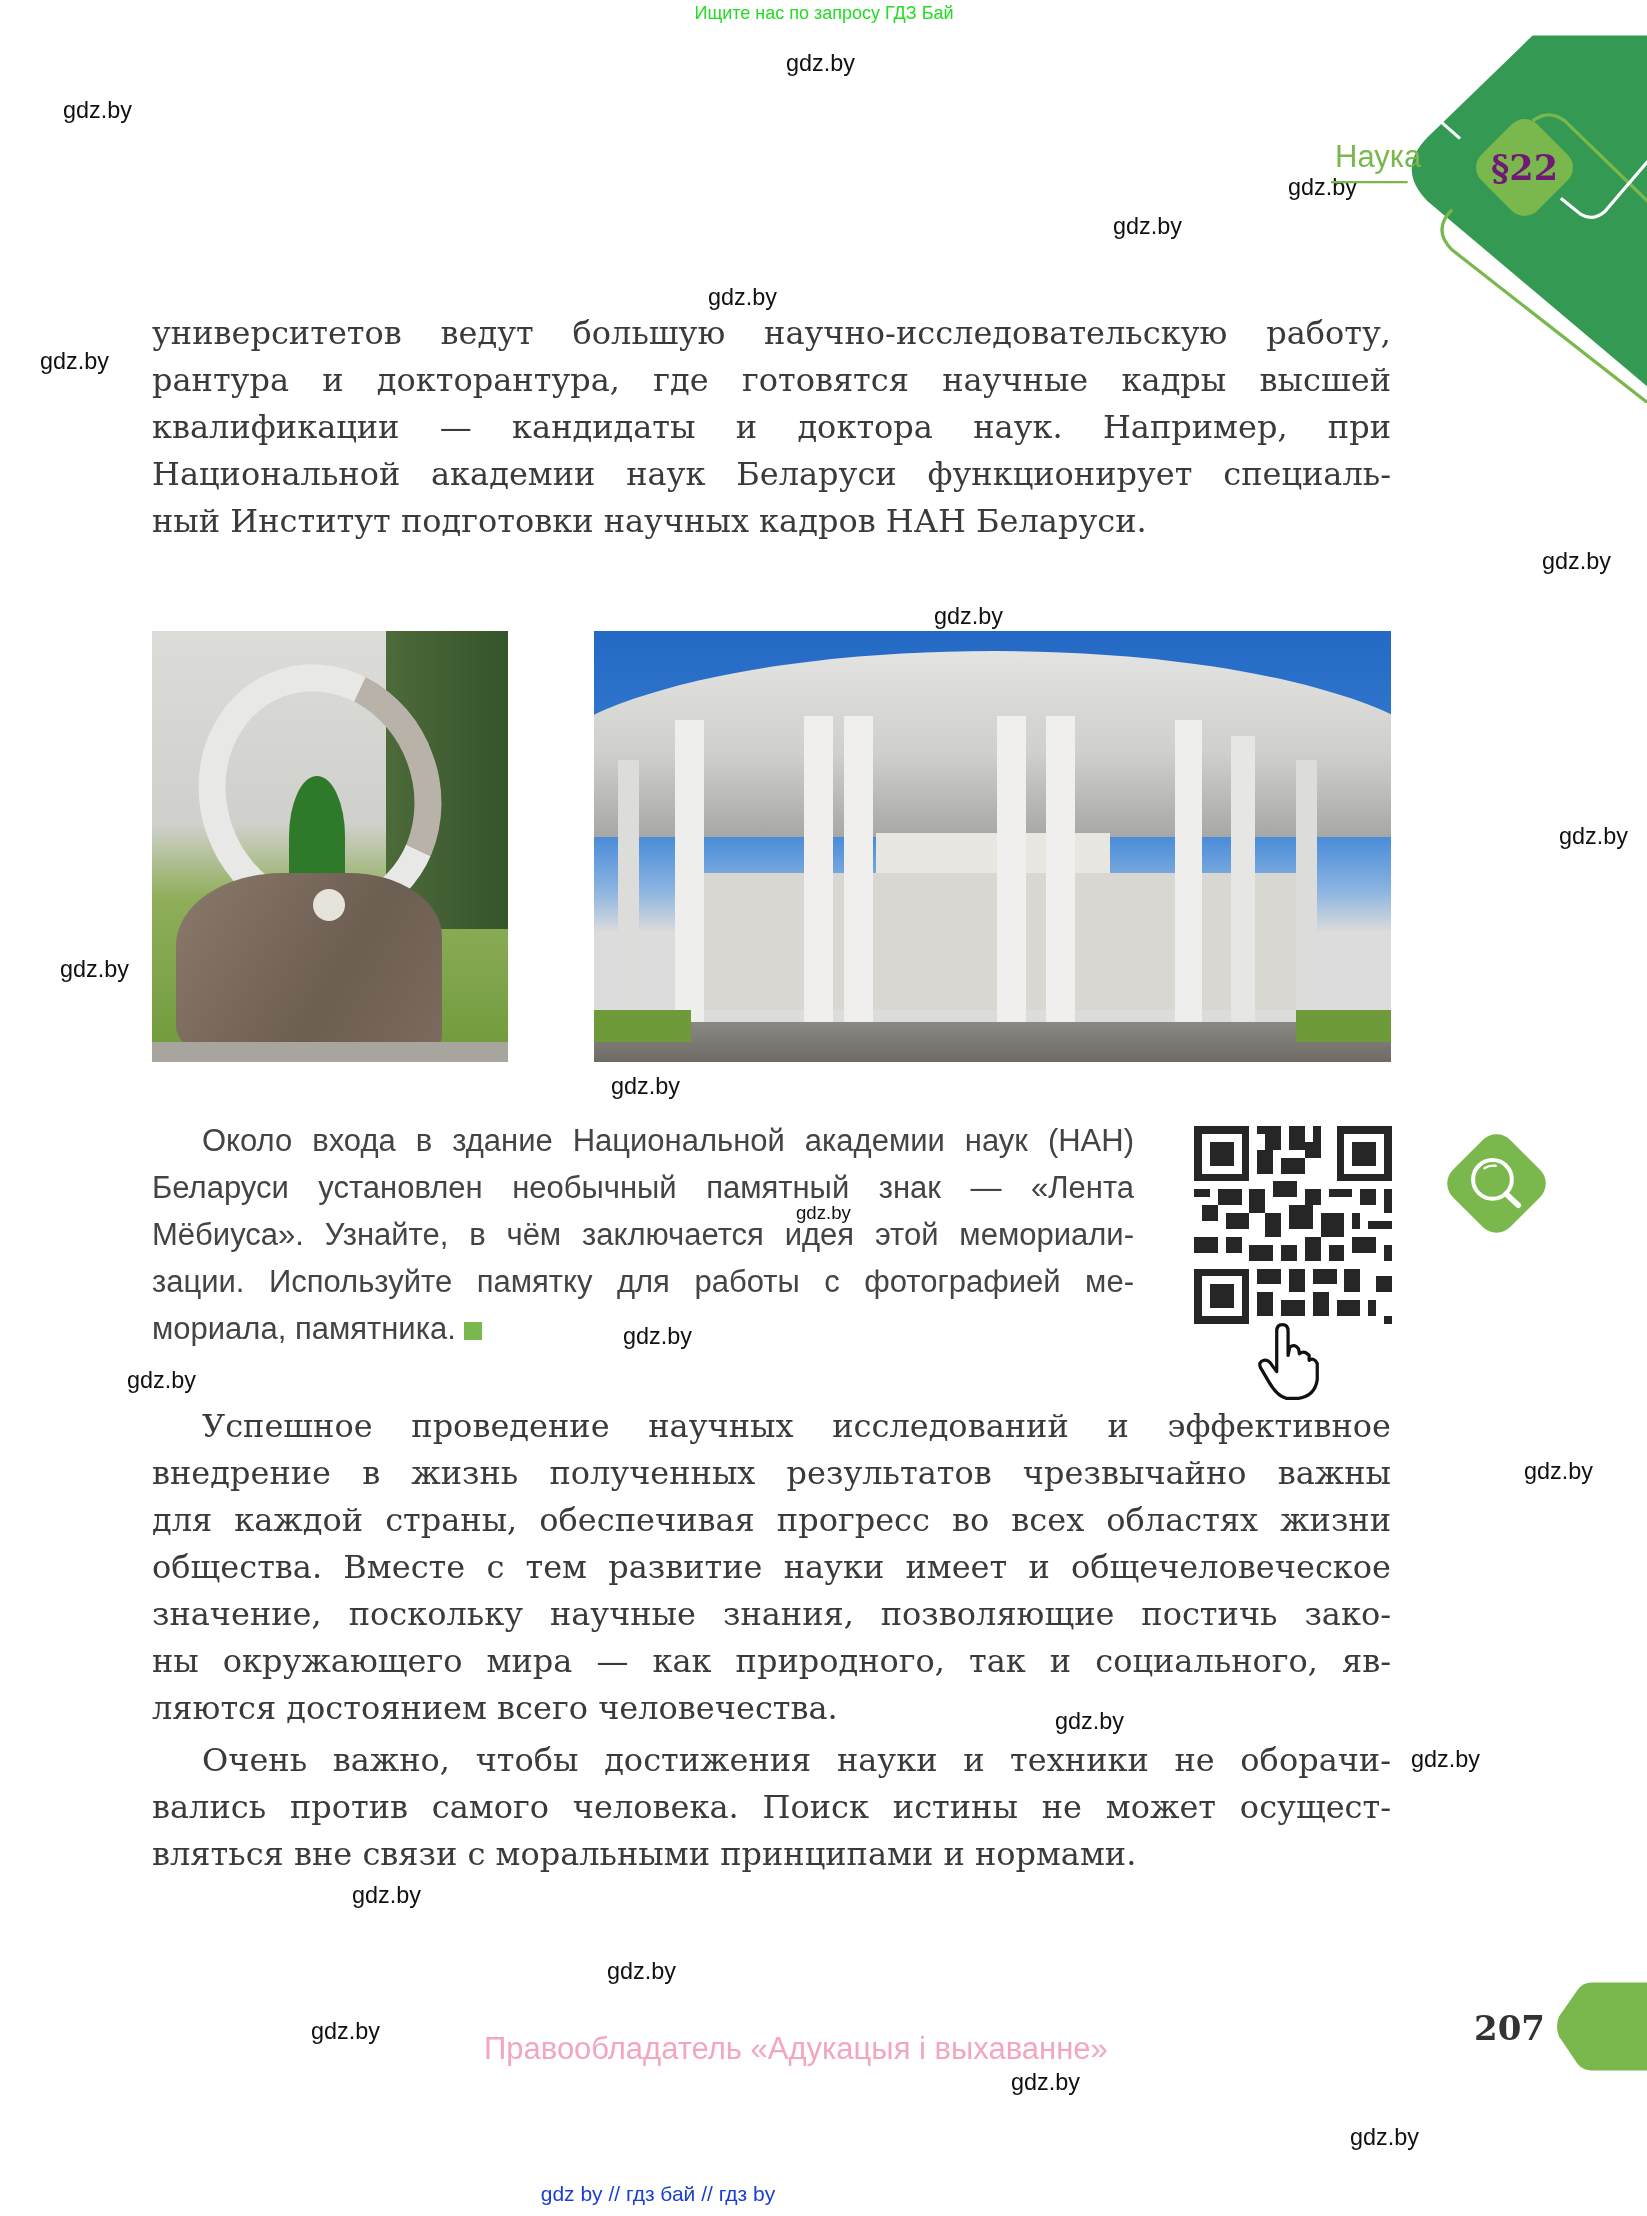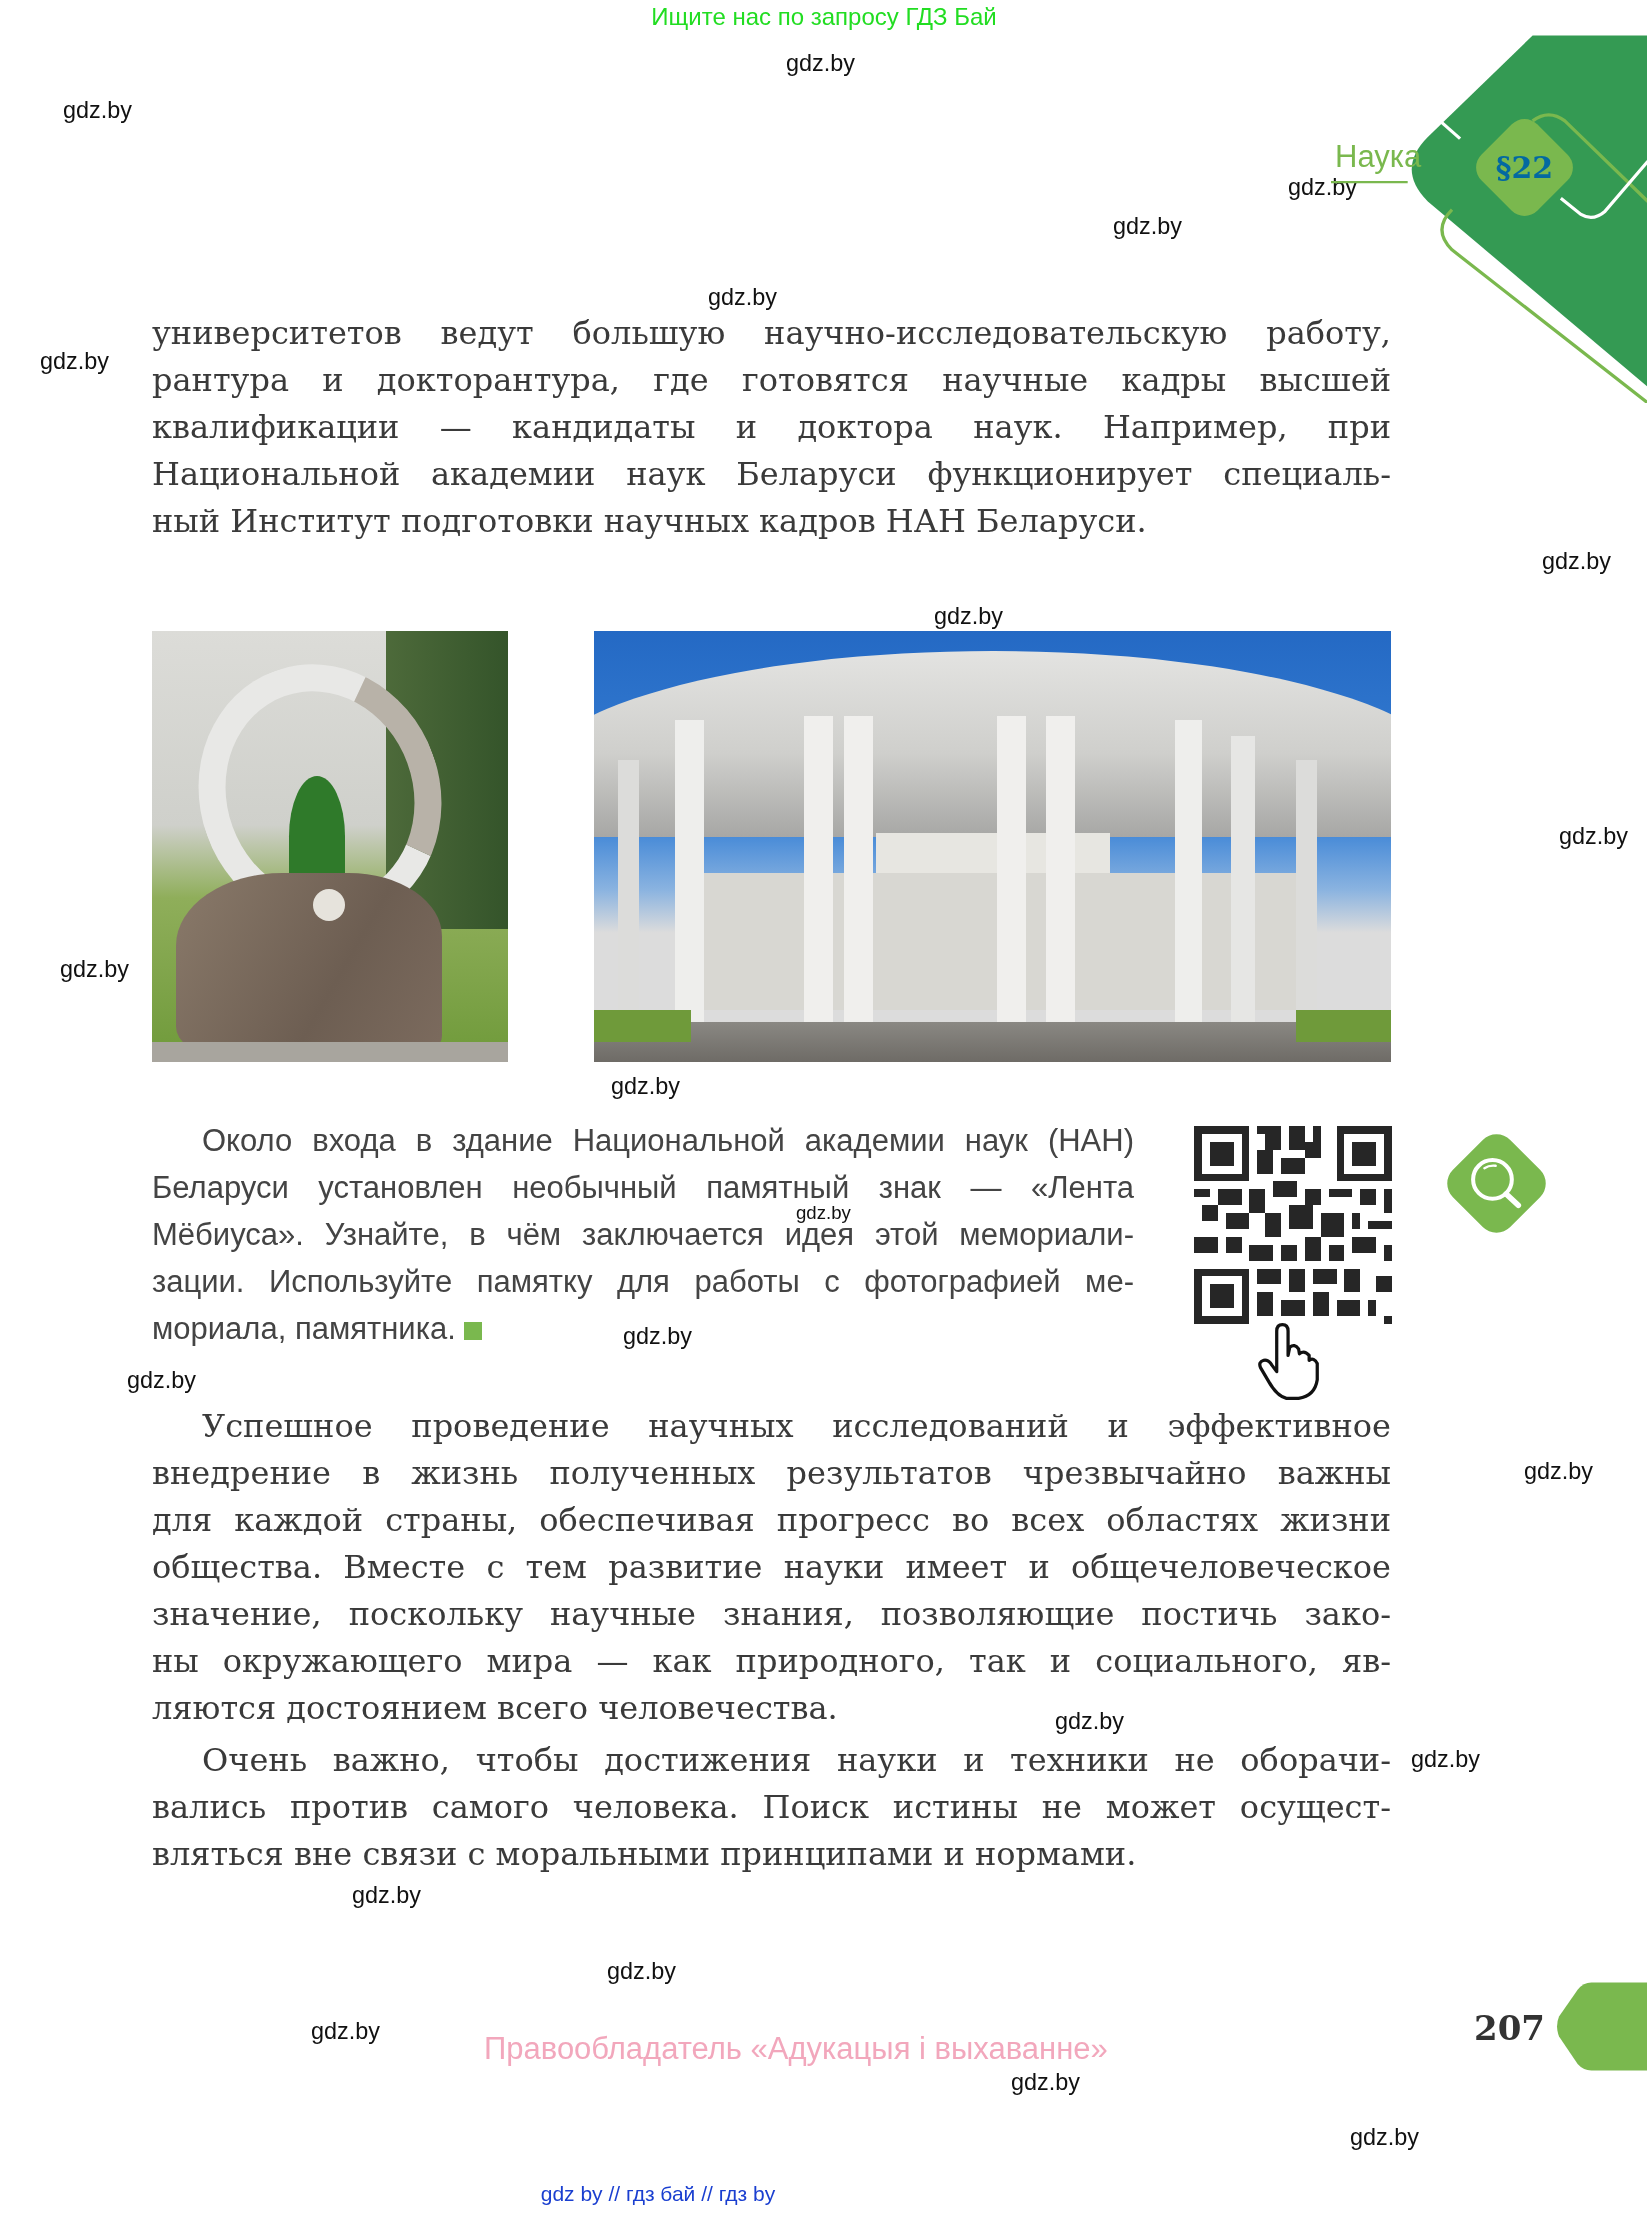--- a/index.html
+++ b/index.html
@@ -1,20 +1,20 @@
 <!DOCTYPE html>
 <html style="font-size:13px"><head>
 <meta charset="utf-8">
 <style>
   html, body { margin:0; padding:0; }
   body { width:1648px; height:2216px; position:relative; overflow:hidden; background:#ffffff; font-family:"Liberation Sans", sans-serif; }
   .abs { position:absolute; }
   .wm { position:absolute; font-family:"Liberation Sans", sans-serif; font-size:23.4px; color:#111; white-space:nowrap; }
   .wm-small { font-size:18.6px; }
-  .top-banner { position:absolute; top:3.2px; left:0; width:1648px; text-align:center; font-size:24px; color:#22dd22; }
+  .top-banner { position:absolute; top:3.2px; left:0; width:1648px; text-align:center; font-size:18px; color:#22dd22; }
   .serif-text { position:absolute; left:152px; width:1239px; font-family:"DejaVu Serif", serif; font-size:32px; line-height:47px; color:#3a3a3a; text-align:justify; }
   .serif-text .line { display:block; white-space:nowrap; text-align-last:justify; text-align:justify; }
   .serif-text .line.last { text-align-last:left; }
   .indent { padding-left:50px; }
   .sans-text { position:absolute; left:152px; width:982px; font-family:"Liberation Sans", sans-serif; font-size:31px; line-height:47px; color:#444; }
   .sans-text .line { display:block; white-space:nowrap; text-align:justify; text-align-last:justify; }
   .sans-text .line.last { text-align-last:left; }
   .green-square { display:inline-block; width:18px; height:18px; background:#7ab84e; margin-left:8px; vertical-align:middle; }
   .photo { position:absolute; overflow:hidden; }
   .footer-credit { position:absolute; top:2031px; left:484px; font-size:31px; color:#f2a7bc; white-space:nowrap; }
@@ -58,21 +58,21 @@
 
     <path d="M150 260 Q125 285 150 310 L393 500" fill="none" stroke="#7ab84e" stroke-width="4"></path>
     <path d="M250 150 Q270 135 290 150 L393 250" fill="none" stroke="#7ab84e" stroke-width="4"></path>
     <path d="M135 150 L160 172" stroke="#ffffff" stroke-width="4"></path>
     <path d="M285 246 L310 266 Q325 275 340 262 L393 200" fill="none" stroke="#ffffff" stroke-width="4"></path>
   </svg>
 </div>
 <div class="abs" style="top:139px;left:1335px;font-family:'Liberation Sans',sans-serif;font-size:31px;color:#7ab84e;">Наука</div>
 <div class="abs" style="top:111px;left:1468px;width:113px;height:113px;">
   <div style="position:absolute;left:17px;top:17px;width:79px;height:79px;background:#7ab84e;border-radius:18px;transform:rotate(45deg);"></div>
-  <div style="position:absolute;left:0;top:0;width:113px;height:113px;line-height:113px;text-align:center;font-family:'DejaVu Serif',serif;font-weight:bold;font-size:30px;color:#0369a1;">§22</div>
+  <div style="position:absolute;left:0;top:0;width:113px;height:113px;line-height:113px;text-align:center;font-family:'DejaVu Serif',serif;font-weight:bold;font-size:35px;color:#701a75;">§22</div>
 </div>
 
 <div class="serif-text" style="top:310px;">
   <span class="line">университетов ведут большую научно-исследовательскую работу,</span>
   <span class="line">рантура и докторантура, где готовятся научные кадры высшей</span>
   <span class="line">квалификации — кандидаты и доктора наук. Например, при</span>
   <span class="line">Национальной академии наук Беларуси функционирует специаль-</span>
   <span class="line last">ный Институт подготовки научных кадров НАН Беларуси.</span>
 </div>
 

